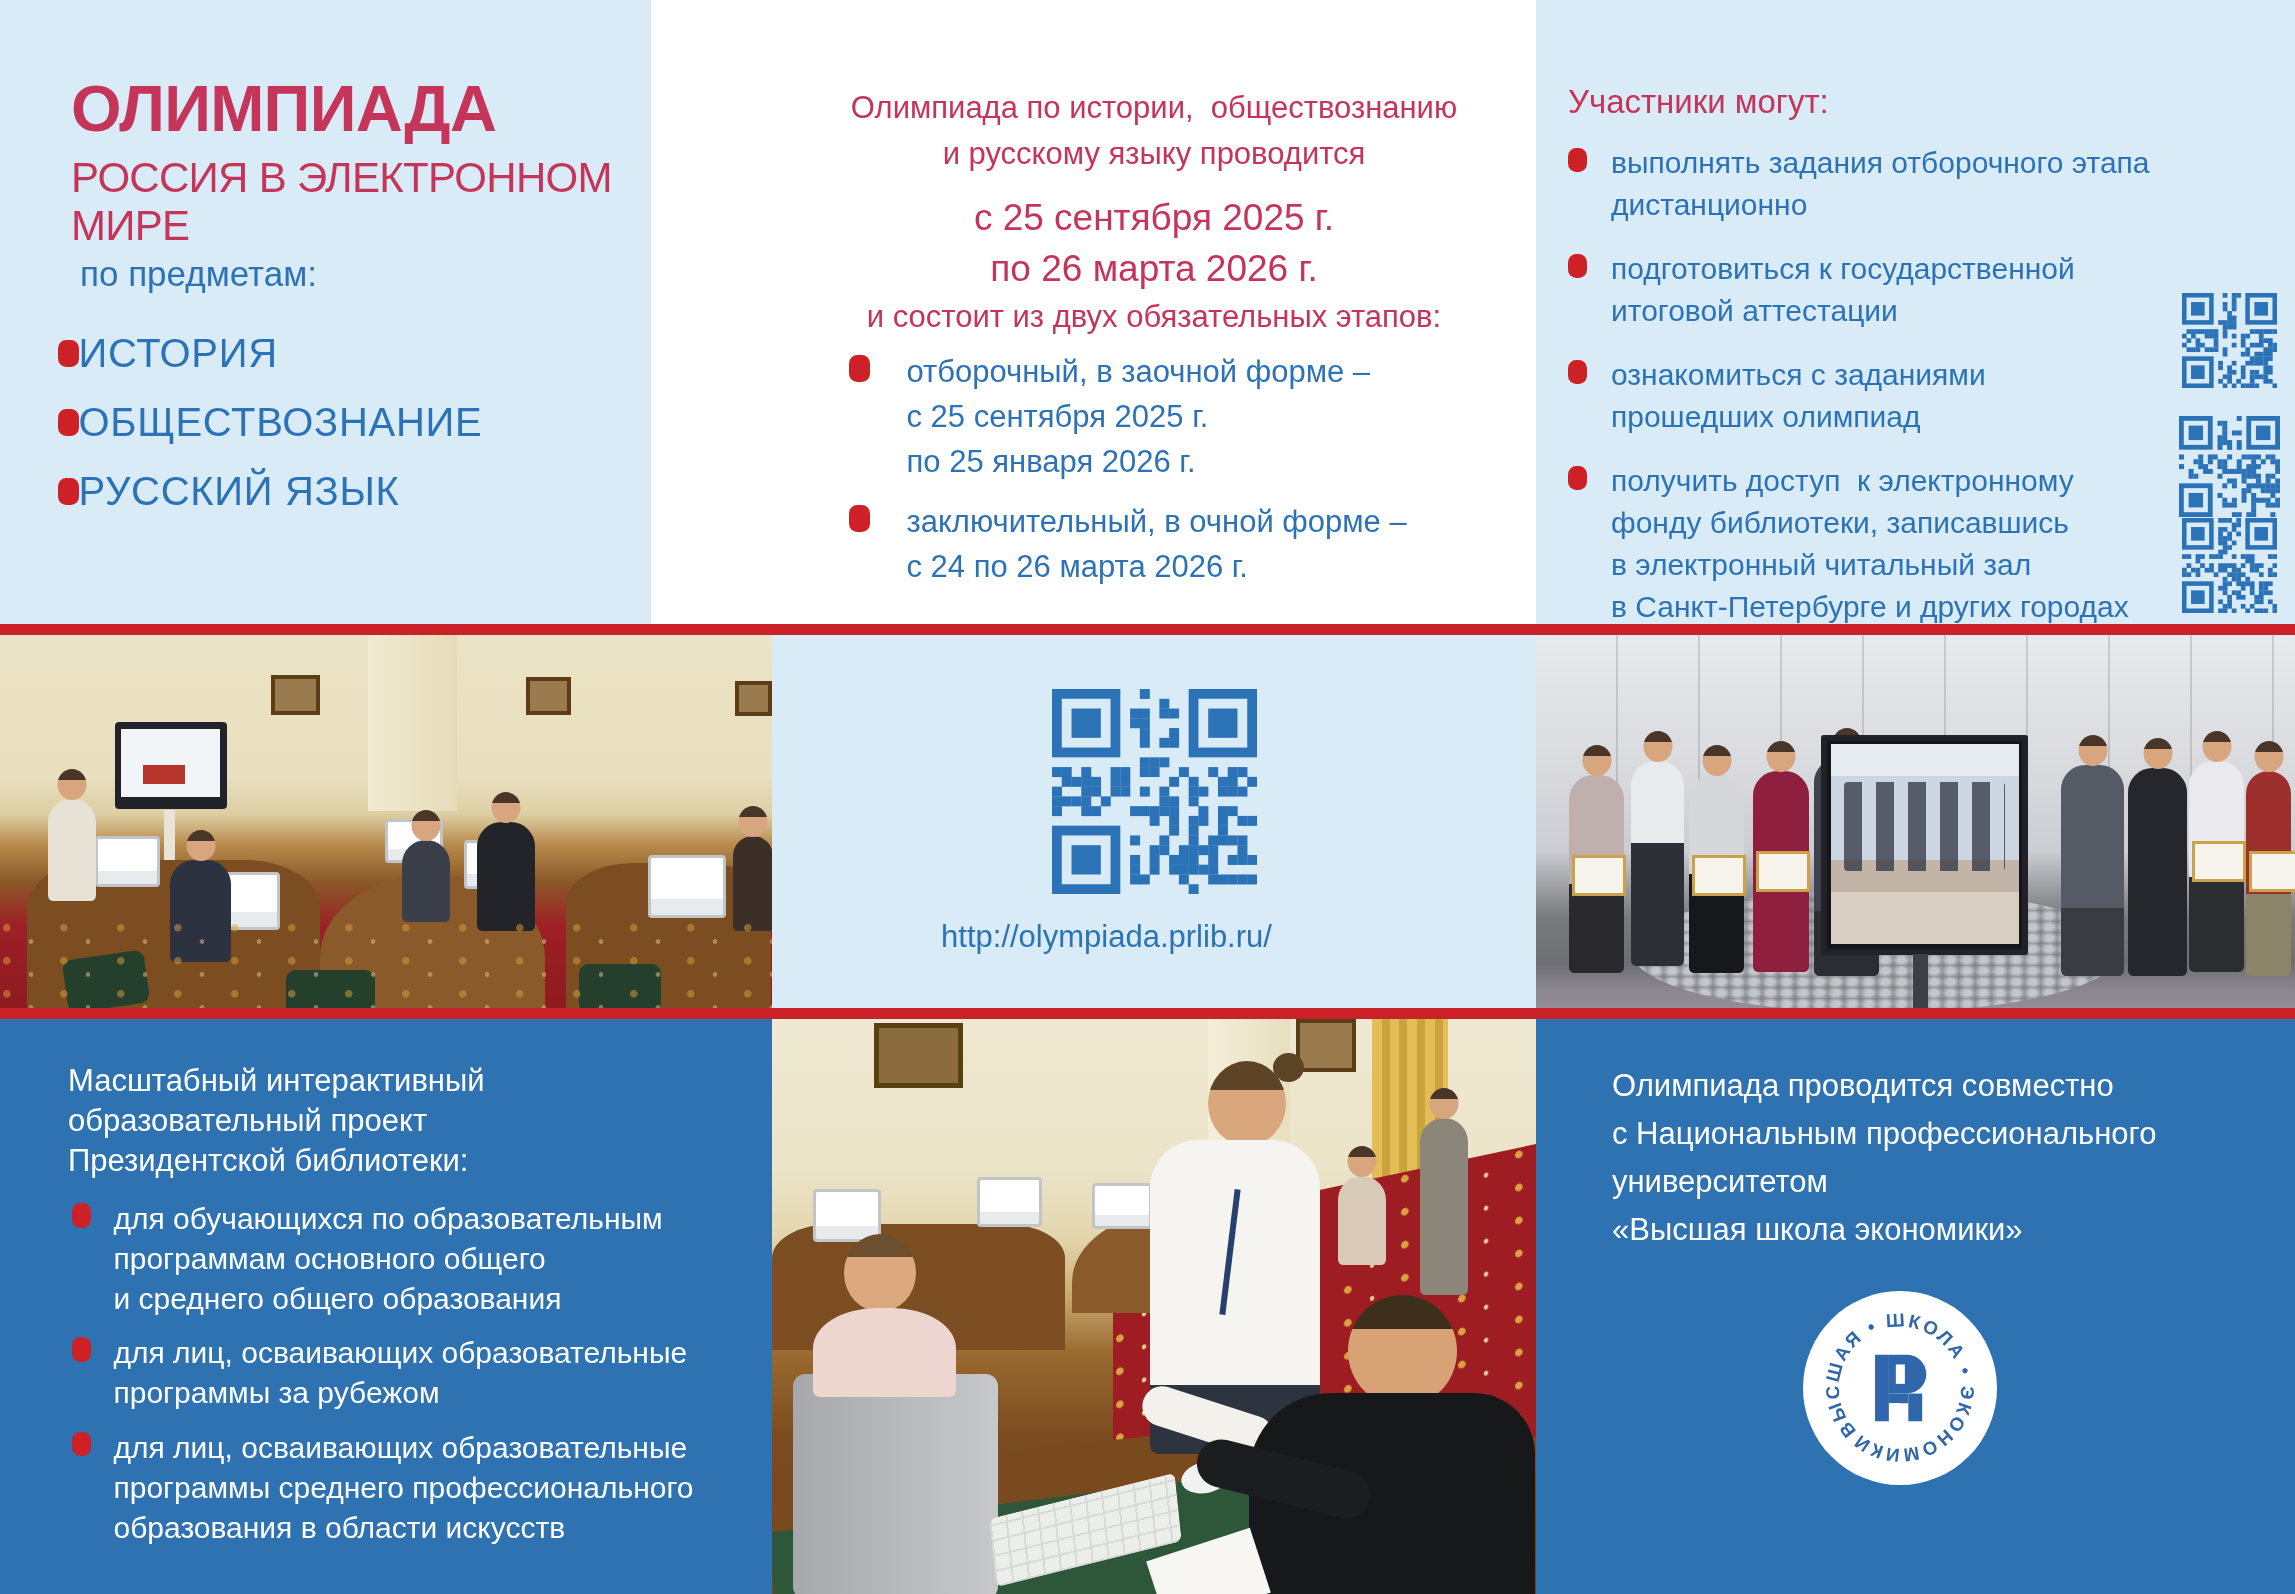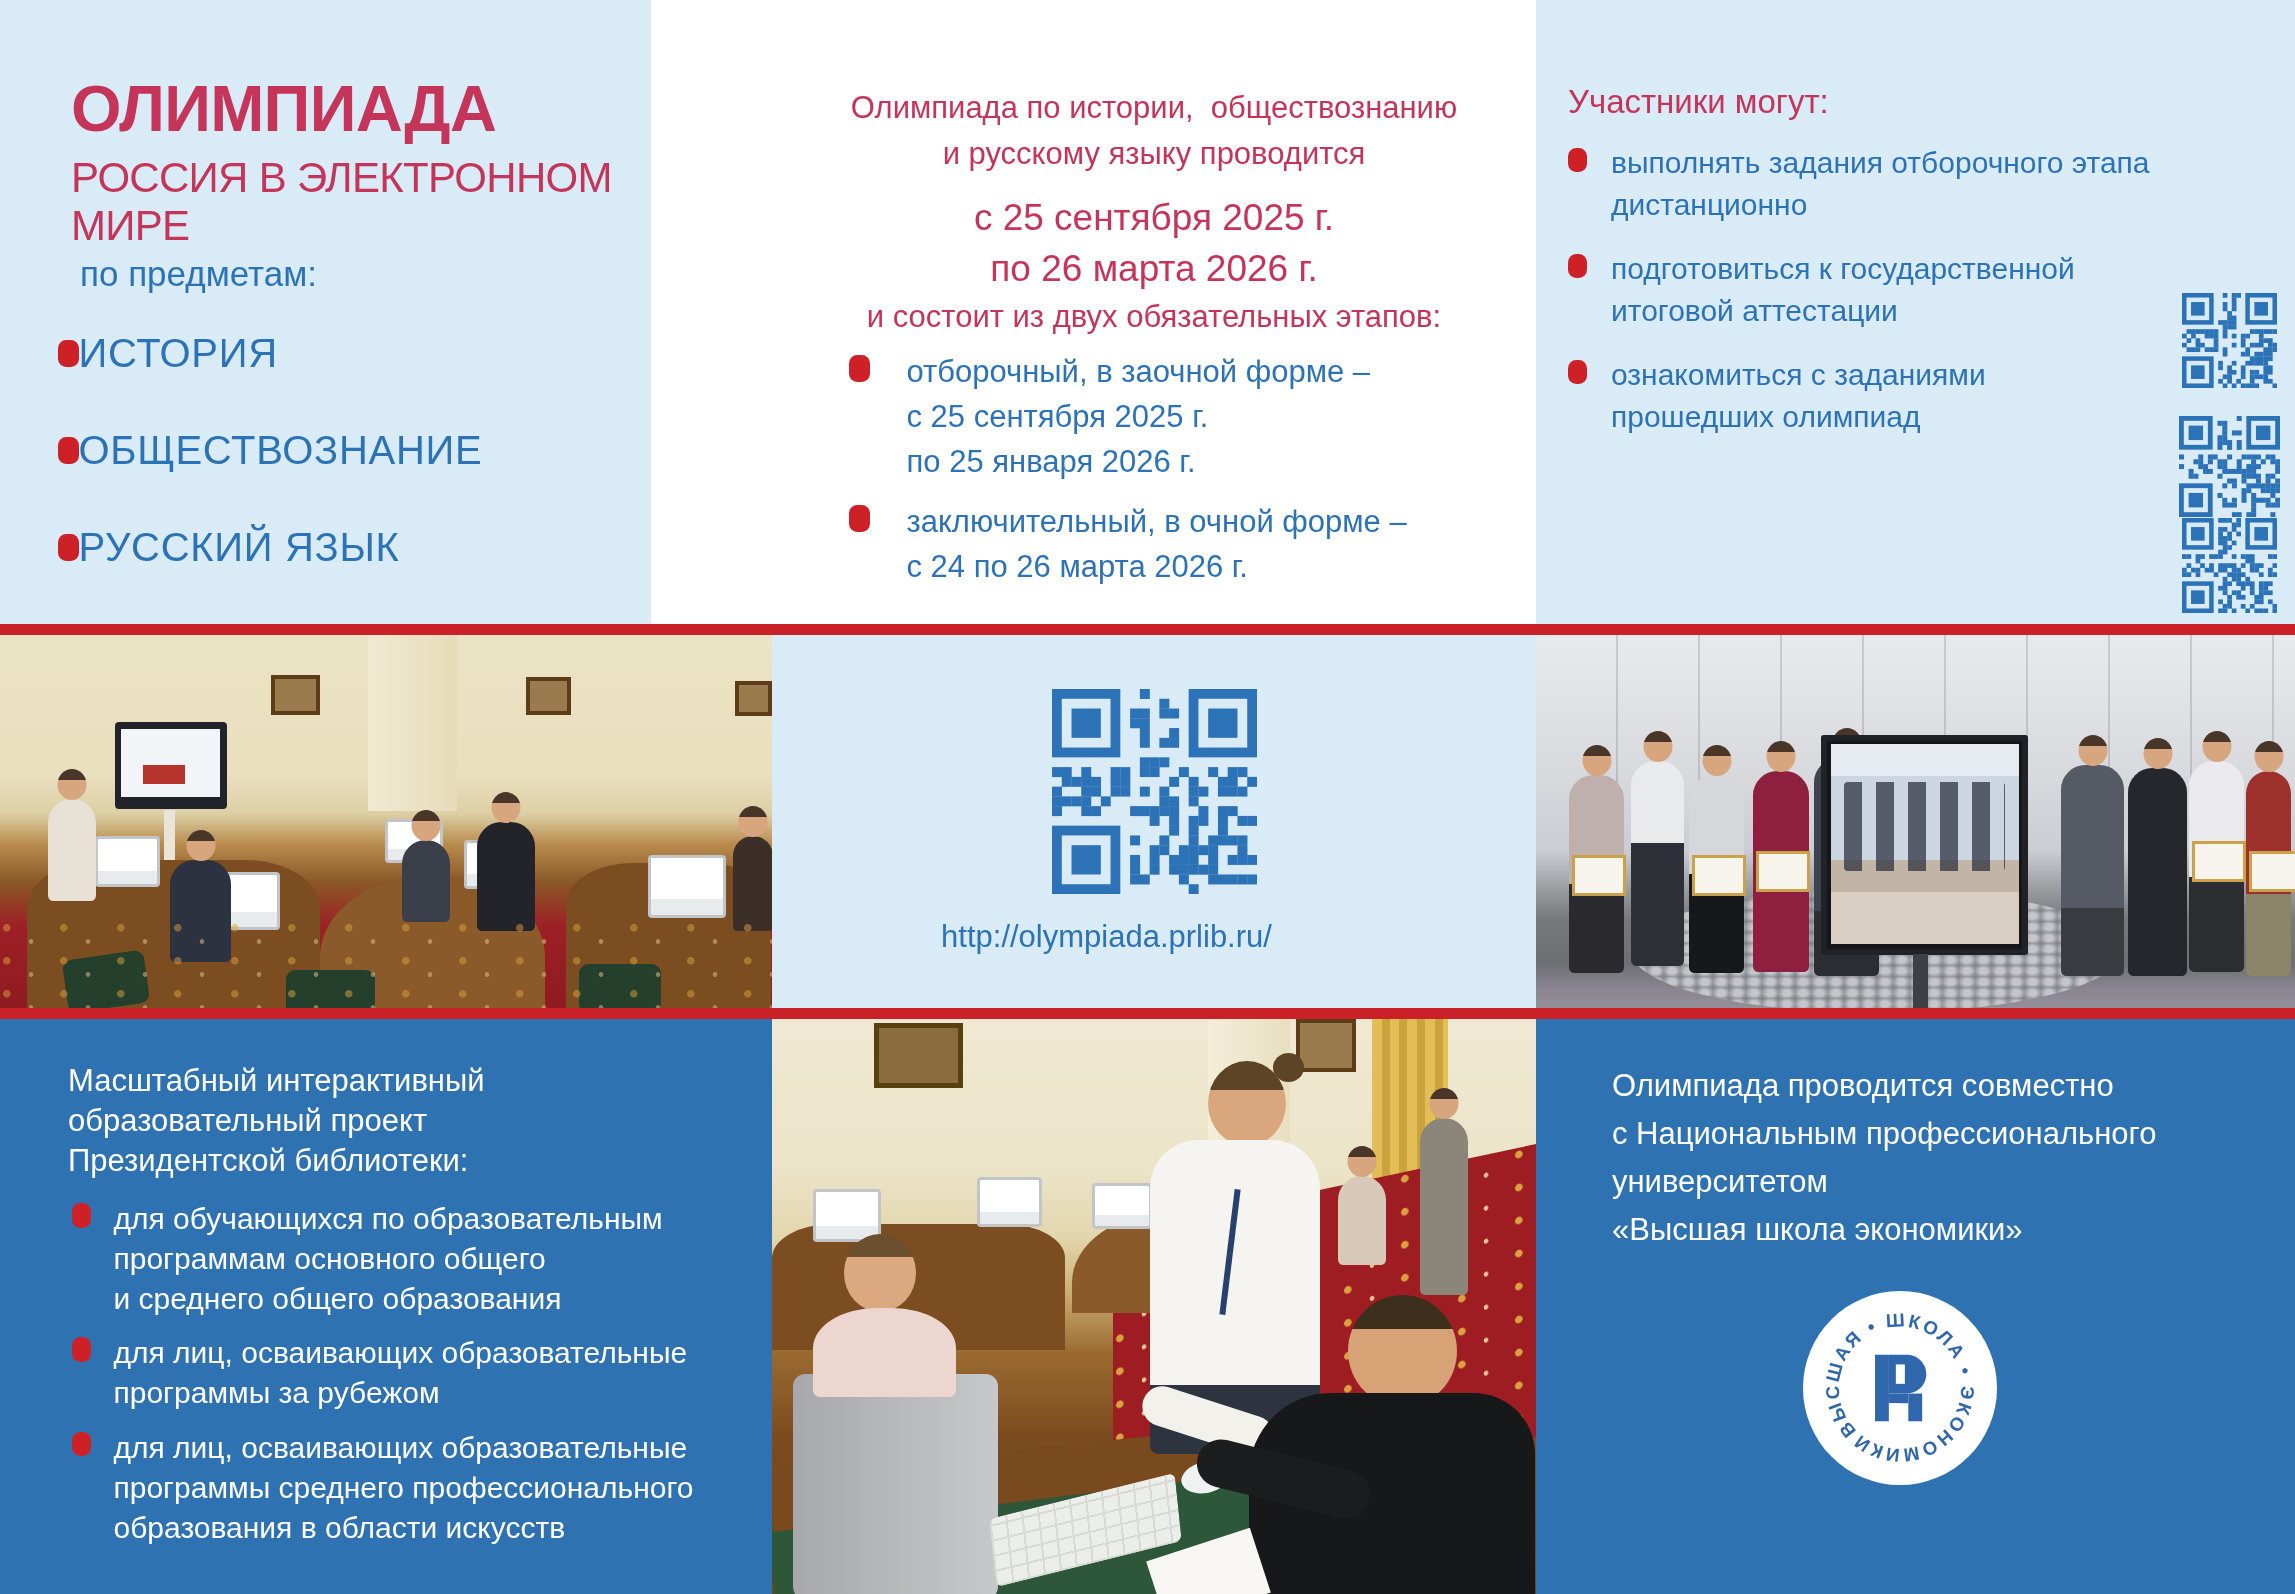--- a/index.html
+++ b/index.html
@@ -26,21 +26,21 @@
   .divider-1{top:624px;}
   .divider-2{top:1008px;}
   .qr-panel{left:772px;top:635px;width:764px;height:373px;background:var(--light-blue-bg);}
   .panel-bottom-left{left:0;top:1019px;width:772px;height:576px;background:var(--deep-blue-bg);}
   .panel-bottom-right{left:1536px;top:1019px;width:759px;height:576px;background:var(--deep-blue-bg);}
 
   
   .t-title{left:71px;top:71px;font-size:65px;font-weight:700;letter-spacing:-0.7px;color:var(--crimson);}
   .t-subtitle{left:71px;top:154px;font-size:42px;font-weight:400;letter-spacing:-0.7px;color:var(--crimson);}
   .t-lead{left:80px;top:254px;font-size:35px;color:var(--blue-text);}
-  .subjects{left:58px;top:331px;display:flex;flex-direction:column;gap:52px;}
+  .subjects{left:58px;top:331px;display:flex;flex-direction:column;gap:24px;}
   .subjects .li{align-items:center;}
   .subjects .ln{font-size:40px;letter-spacing:0.7px;color:var(--blue-text);}
 
   .li{display:flex;}
   .bullet{flex:none;width:20.5px;height:27px;border-radius:8.2px;background:var(--accent-red);}
   .lines{display:block;}
   .ln{display:block;white-space:pre-wrap;}
 
   .tm-intro{left:772px;top:85px;width:764px;text-align:center;font-size:31px;line-height:46px;color:var(--crimson);}
   .tm-dates{left:772px;top:192px;width:764px;text-align:center;font-size:37px;line-height:51px;color:var(--crimson);}
@@ -170,20 +170,29 @@
       <span class="lines">
         <span class="ln">подготовиться к государственной</span>
         <span class="ln">итоговой аттестации</span>
       </span>
     </div>
     <div class="li">
       <span class="bullet"></span>
       <span class="lines">
         <span class="ln">ознакомиться с заданиями</span>
         <span class="ln">прошедших олимпиад</span>
+      </span>
+    </div>
+    <div class="li">
+      <span class="bullet"></span>
+      <span class="lines">
+        <span class="ln">получить доступ  к электронному</span>
+        <span class="ln">фонду библиотеки, записавшись</span>
+        <span class="ln">в электронный читальный зал</span>
+        <span class="ln">в Санкт-Петербурге и других городах</span>
       </span>
     </div>
   </div>
   <div class="abs qr-small qr-1"><svg width="95" height="95" viewBox="0 0 140 140" fill="#2C72B7" xmlns="http://www.w3.org/2000/svg">
         <rect x="60" y="0" width="6.966666666666667" height="6.966666666666667"></rect>
         <rect x="73.33333333333334" y="0" width="6.966666666666667" height="6.966666666666667"></rect>
         <rect x="80" y="0" width="6.966666666666667" height="6.966666666666667"></rect>
         <rect x="73.33333333333334" y="6.666666666666667" width="6.966666666666667" height="6.966666666666667"></rect>
         <rect x="60" y="13.333333333333334" width="6.966666666666667" height="6.966666666666667"></rect>
         <rect x="73.33333333333334" y="13.333333333333334" width="6.966666666666667" height="6.966666666666667"></rect>

